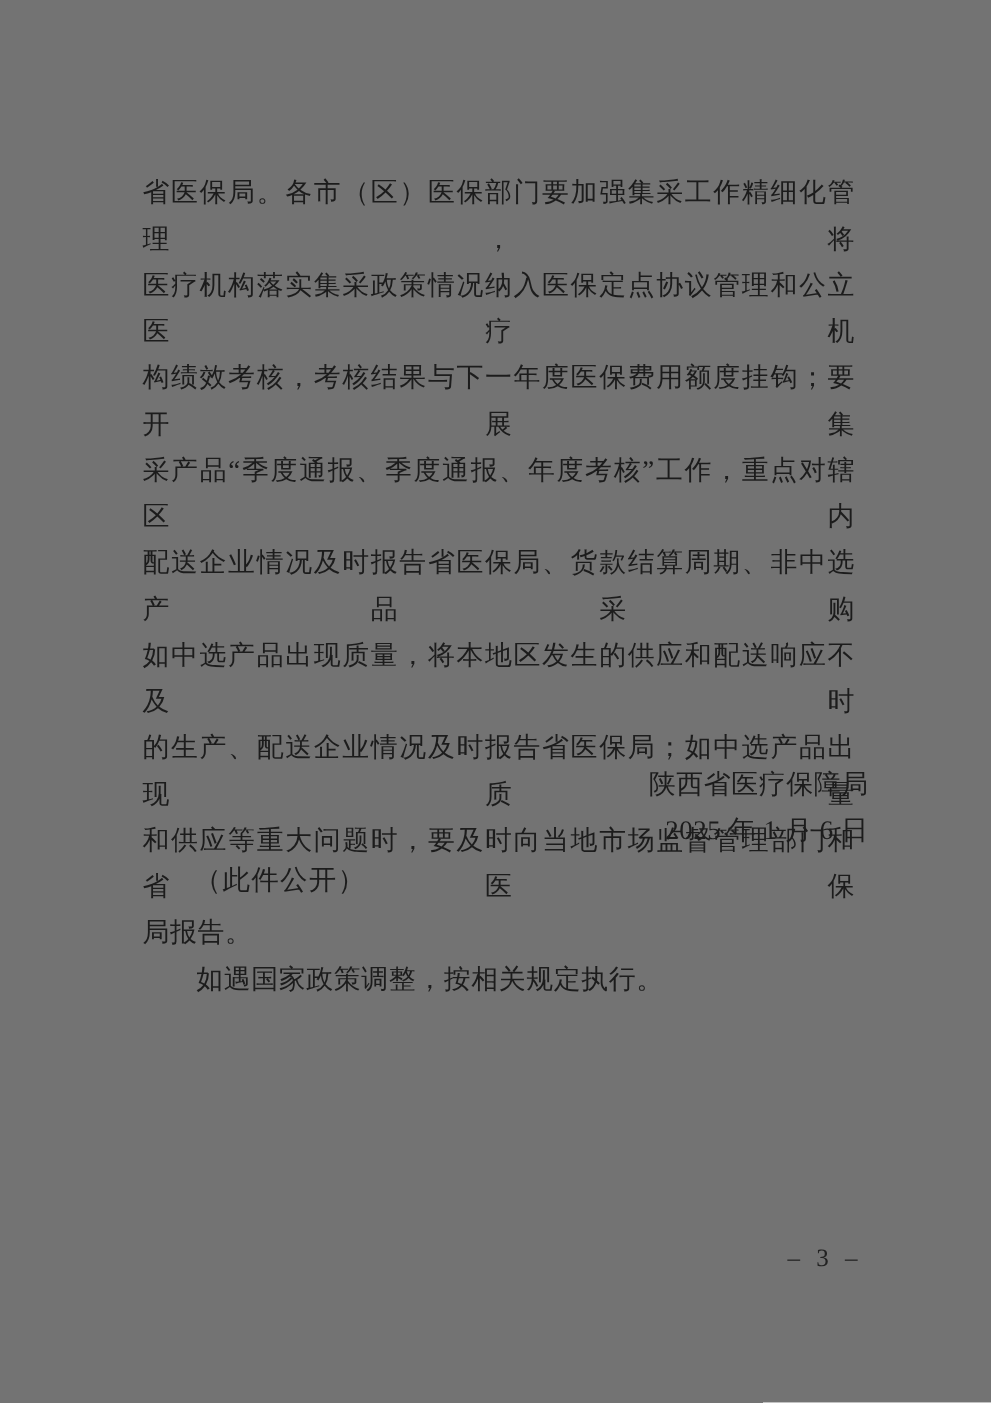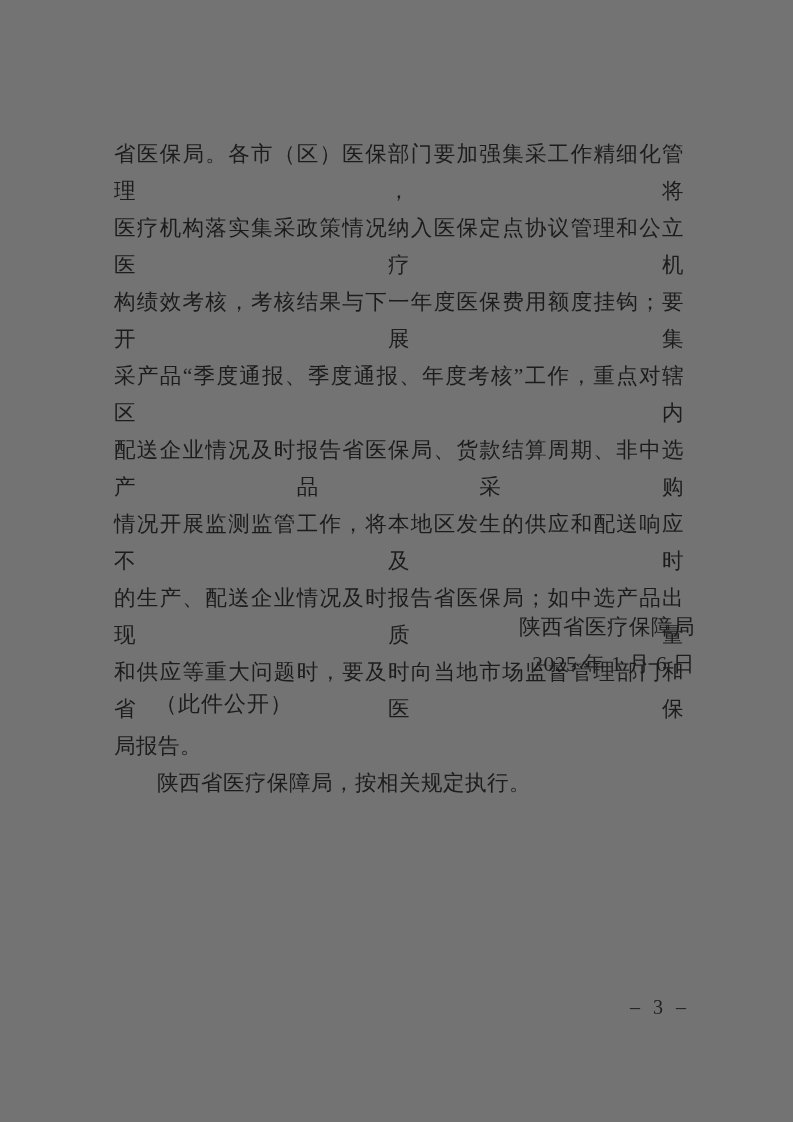--- a/index.html
+++ b/index.html
@@ -68,25 +68,25 @@
 <body>
 
 <div class="page">
 
   <div class="doc-body">
     <div class="line just">省医保局。各市（区）医保部门要加强集采工作精细化管理，将</div>
     <div class="line just">医疗机构落实集采政策情况纳入医保定点协议管理和公立医疗机</div>
     <div class="line just">构绩效考核，考核结果与下一年度医保费用额度挂钩；要开展集</div>
     <div class="line just">采产品“季度通报、季度通报、年度考核”工作，重点对辖区内</div>
     <div class="line just">配送企业情况及时报告省医保局、货款结算周期、非中选产品采购</div>
-    <div class="line just">情况开展监测监管工作，将本地区发生的供应和配送响应不及时</div>
+    <div class="line just">如中选产品出现质量，将本地区发生的供应和配送响应不及时</div>
     <div class="line just">的生产、配送企业情况及时报告省医保局；如中选产品出现质量</div>
     <div class="line just">和供应等重大问题时，要及时向当地市场监督管理部门和省医保</div>
     <div class="line">局报告。</div>
-    <div class="line para-indent">陕西省医疗保障局，按相关规定执行。</div>
+    <div class="line para-indent">如遇国家政策调整，按相关规定执行。</div>
   </div>
 
   <div class="signature">
     <div>陕西省医疗保障局</div>
     <div>2025 年 1 月 6 日</div>
   </div>
 
   <div class="public-note">（此件公开）</div>
 
   <div class="footer-page-number">– 3 –</div>

